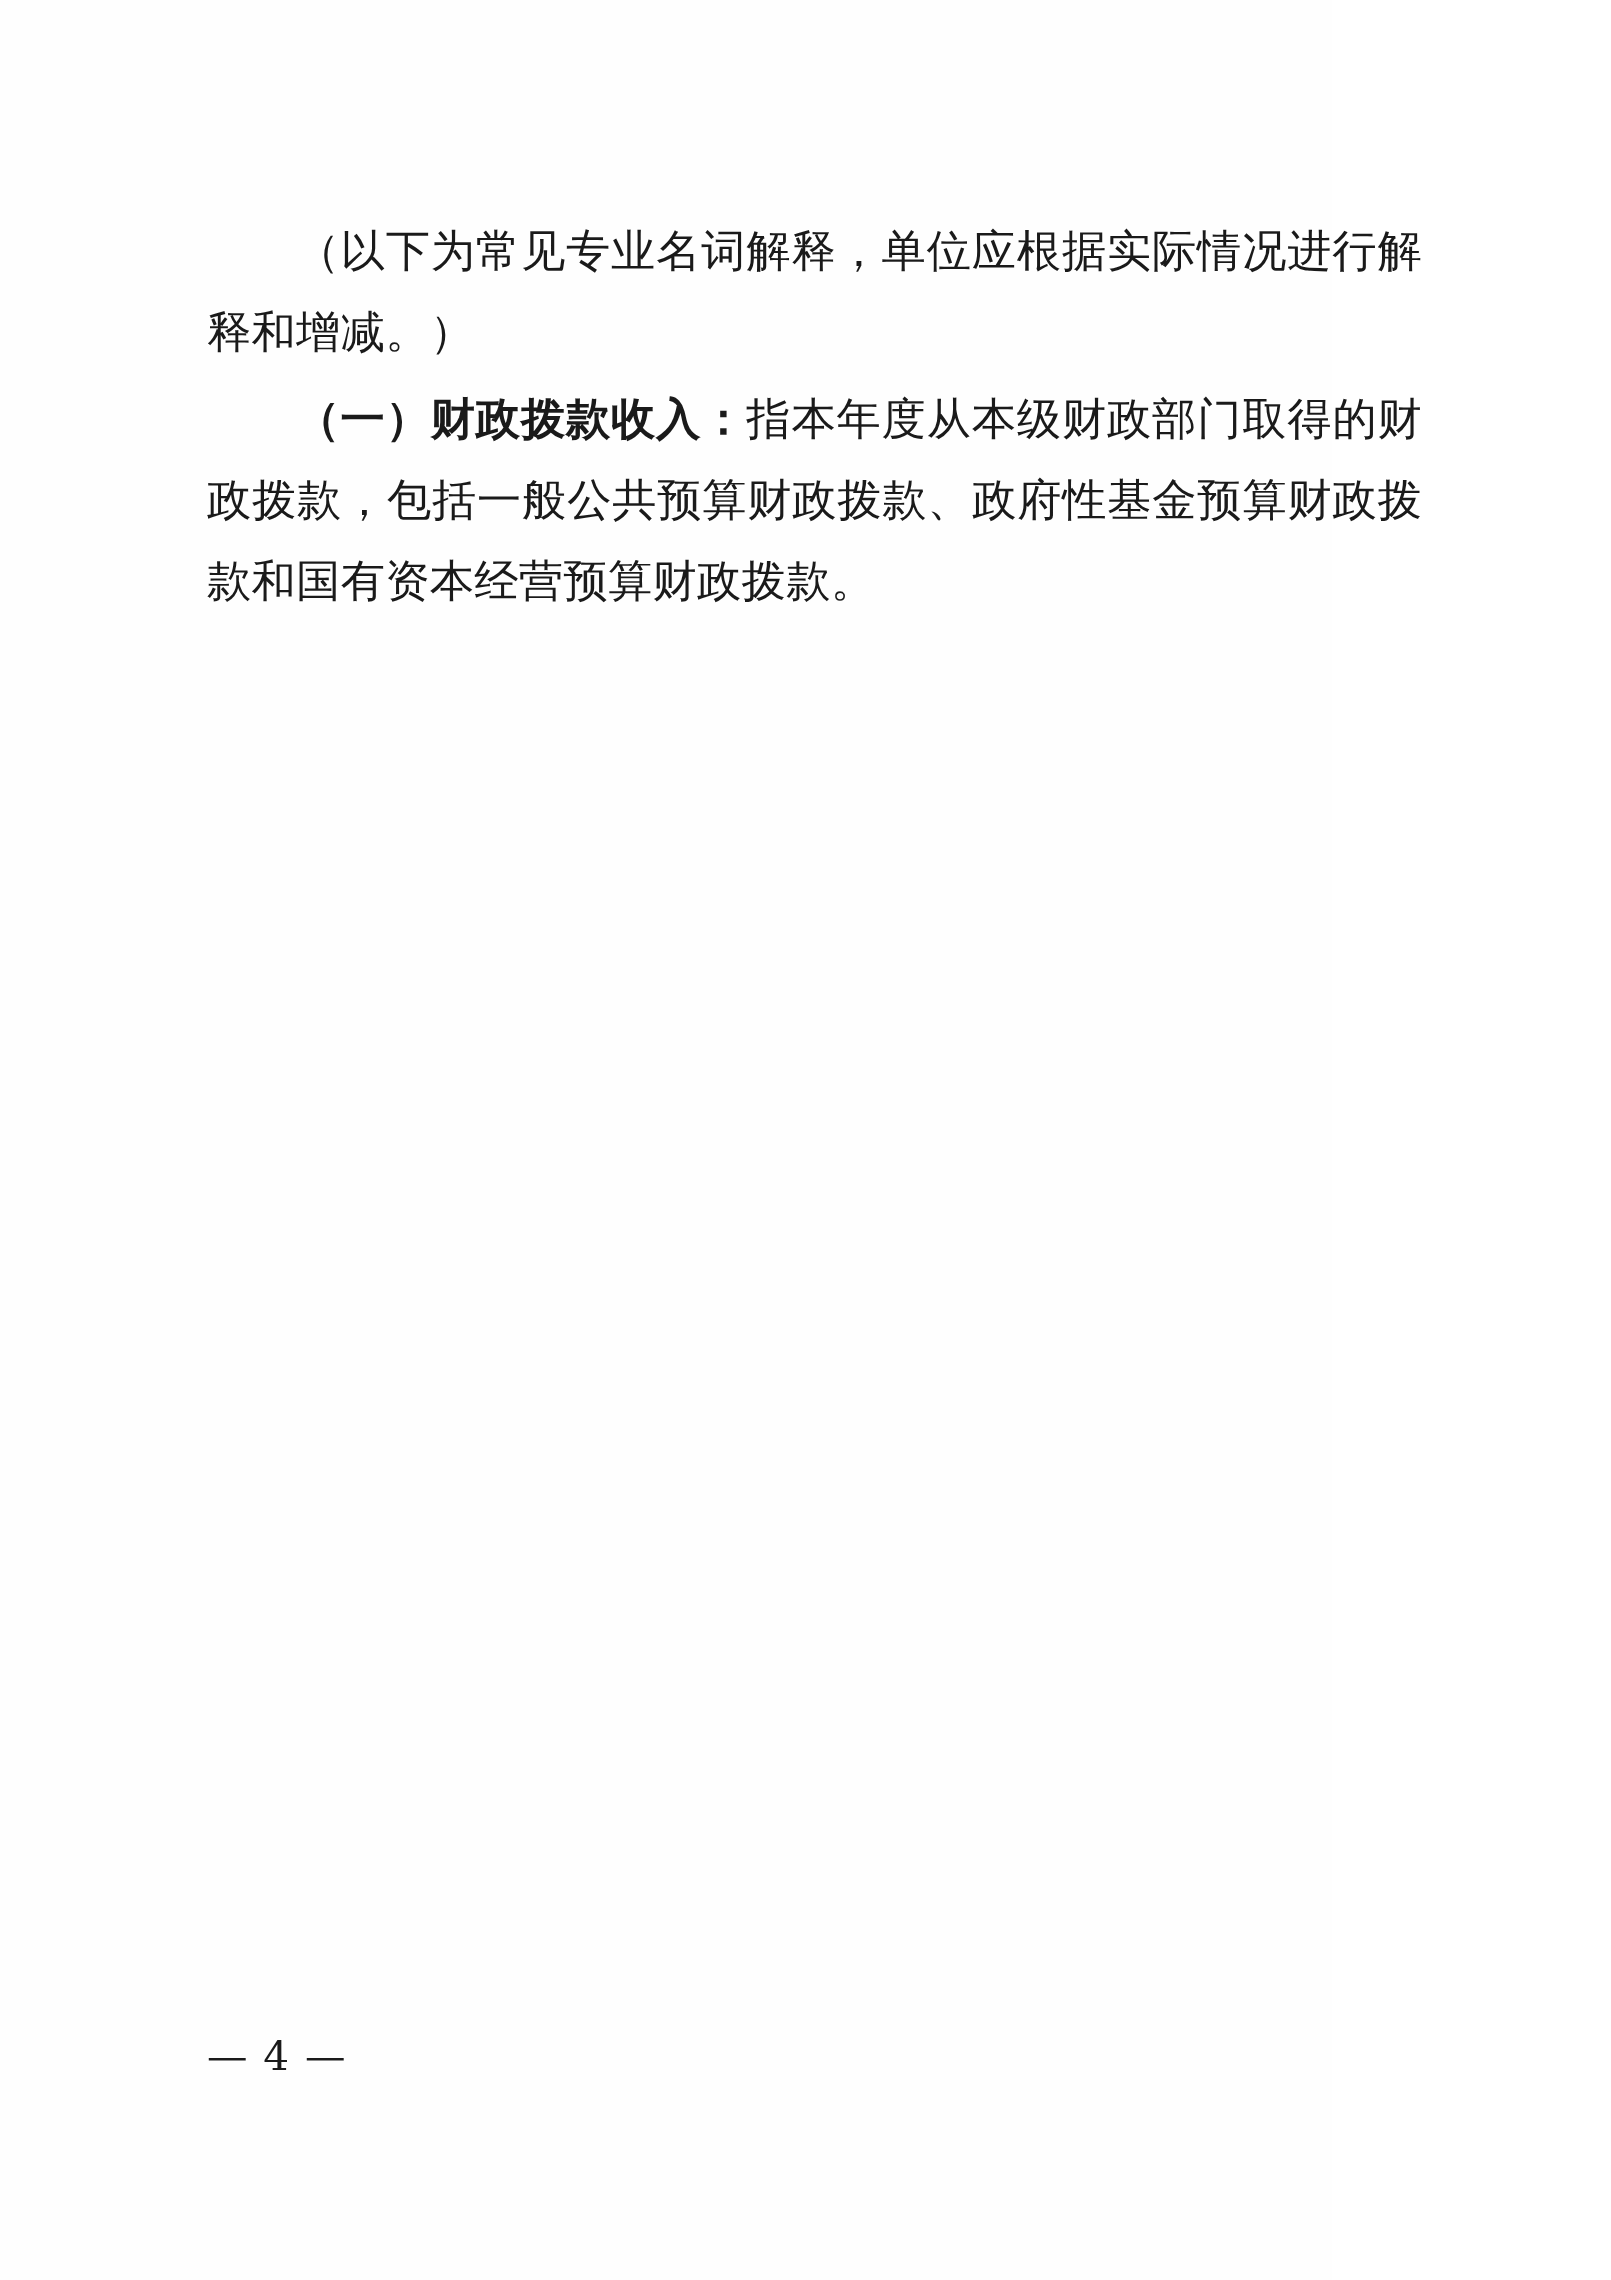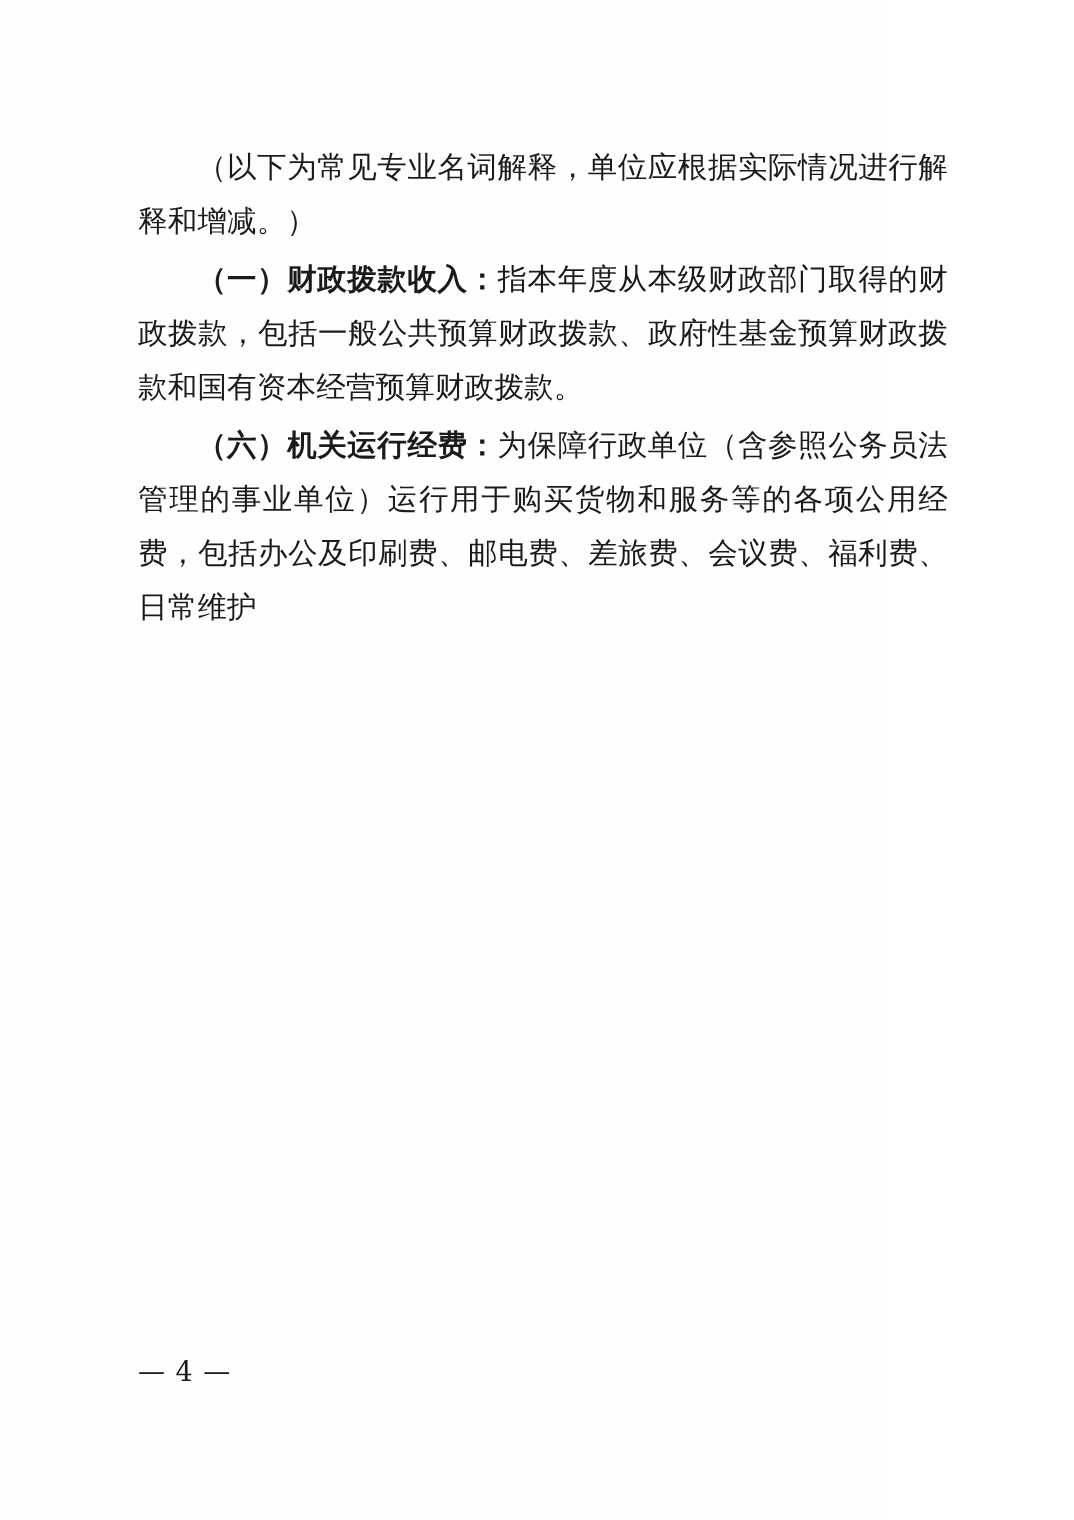--- a/index.html
+++ b/index.html
@@ -65,22 +65,19 @@
     </p>
 
     <p class="para" style="text-indent: 2em;">
       <span class="term">（一）财政拨款收入：</span><span>指本年度从本级财政部门取得的财政拨款，包括一般公共预算财政拨款、政府性基金预算财政拨款和国有资本经营预算财政拨款。</span>
     </p>
 
 
 
 
 
-    <p class="para" style="text-indent: 2em;">
-      <span class="term">（六）机关运行经费：</span><span>为保障行政单位（含参照公务员法管理的事业单位）运行用于购买货物和服务等的各项公用经费，包括办公及印刷费、邮电费、差旅费、会议费、福利费、日常维护</span>
-    </p>
 
   </div>
 
   <div class="footer">
     <span class="page-number">— 4 —</span>
   </div>
 </div>
 
 </body></html>

